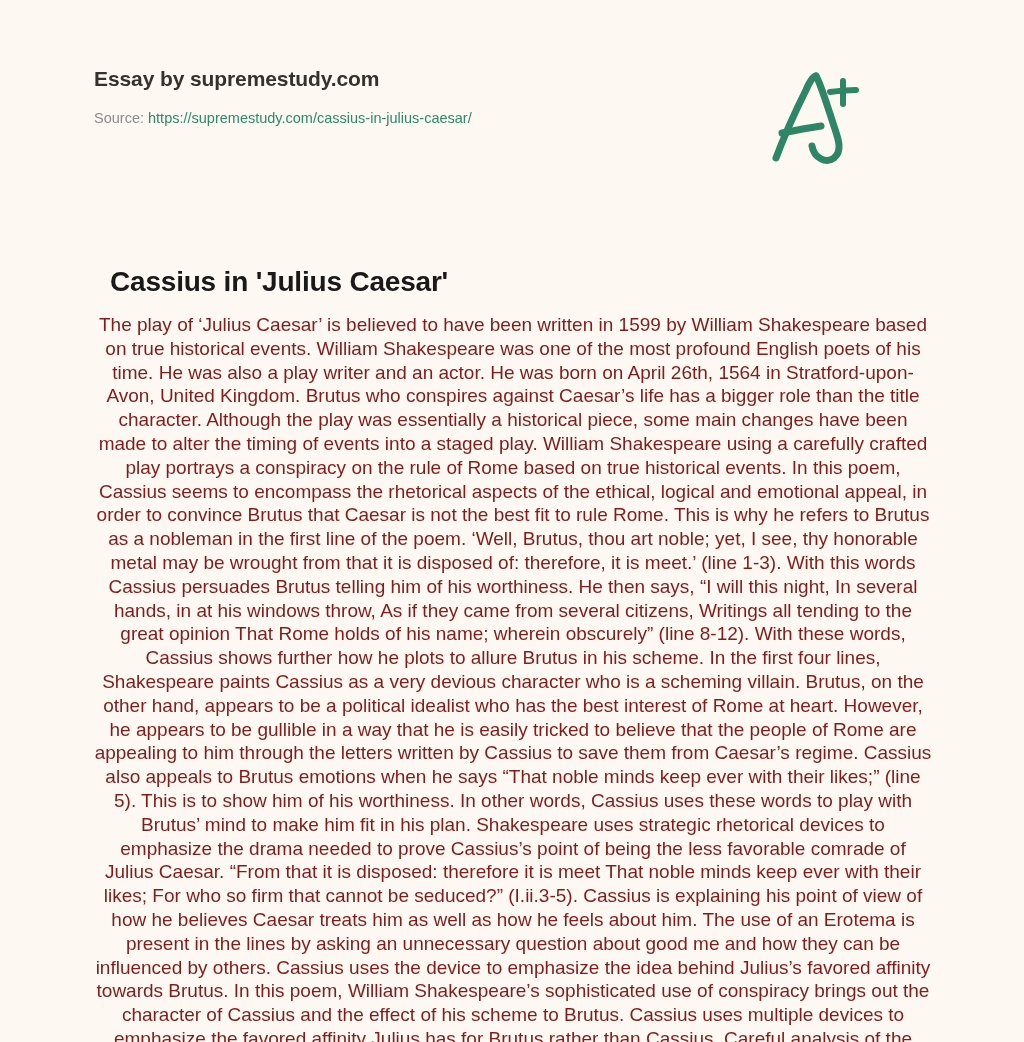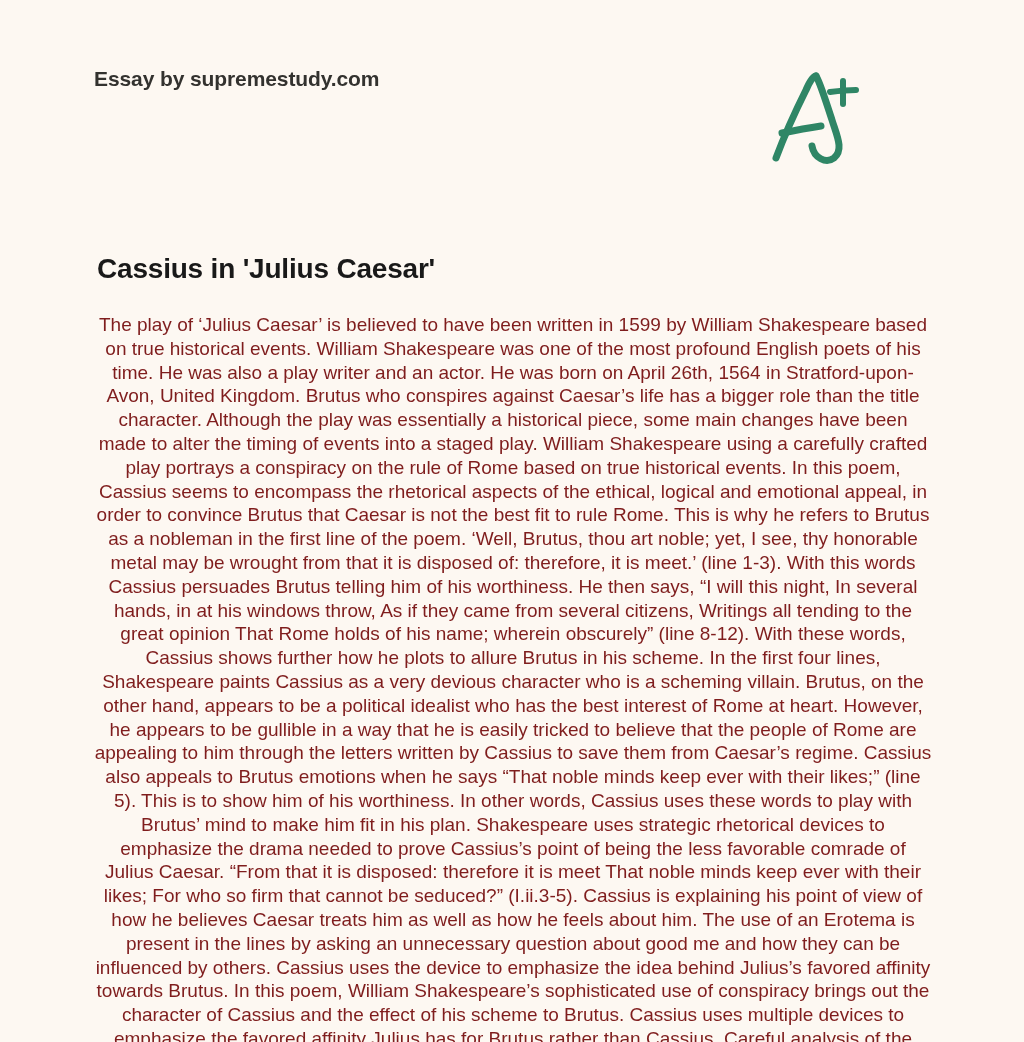--- a/index.html
+++ b/index.html
@@ -62,21 +62,21 @@
     width: 110px;
     height: 110px;
   }
 
   
   .doc-title {
     position: absolute;
     left: 94px;
     top: 248px;
     width: 836px;
-    margin: 3px;
+    margin: 16px;
     font-size: 28px;
     font-weight: bold;
     color: #191919;
     line-height: 36px;
     letter-spacing: -0.2px;
   }
 
   
   .doc-body {
     position: absolute;
@@ -92,20 +92,24 @@
     text-align: center;
   }
 </style>
 </head>
 <body>
 
 <div class="page">
 
   <div class="header">
     <div class="brand-line">Essay by supremestudy.com</div>
+    <div class="source-line">
+      <span class="source-label">Source:</span>
+      <a class="source-url" href="#">https://supremestudy.com/cassius-in-julius-caesar/</a>
+    </div>
   </div>
 
   <div class="logo">
     <svg viewBox="0 0 110 110" aria-hidden="true">
       <g fill="none" stroke="#2f8666" stroke-linecap="round" stroke-linejoin="round">
 
         <path d="M18 96 C 24 80, 38 48, 48 28 C 51 21, 55 14, 58 14" stroke-width="7"></path>
 
         <path d="M58 14 C 62 20, 68 40, 74 58 C 79 74, 86 88, 76 96
                  C 68 102, 56 96, 54 84" stroke-width="7"></path>

